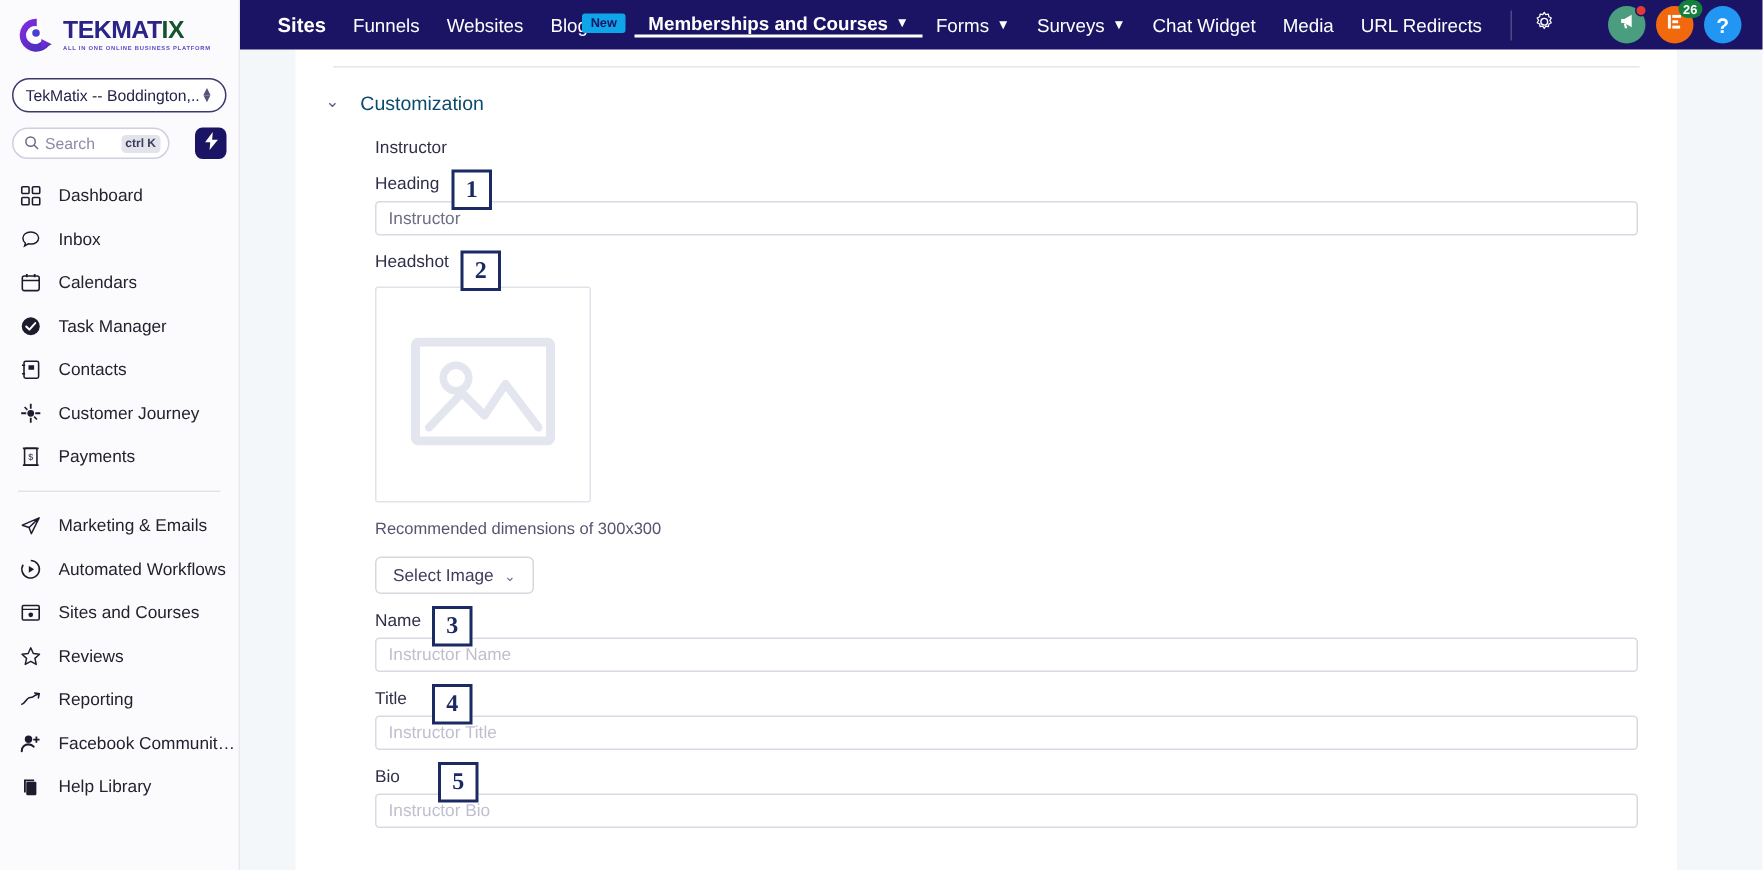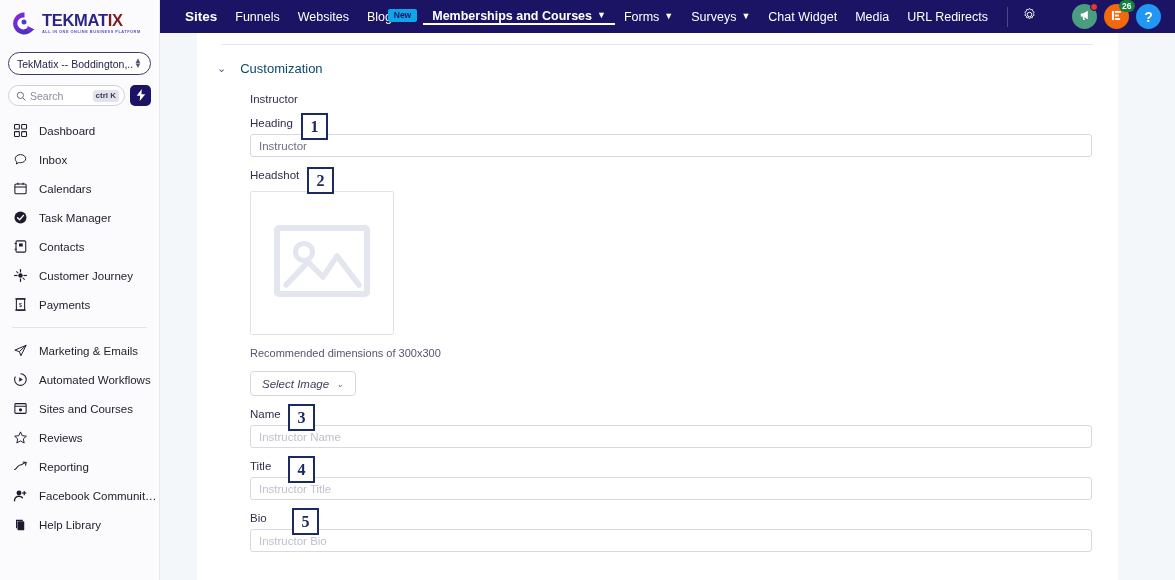--- a/index.html
+++ b/index.html
@@ -91,41 +91,41 @@
   .logo-wrap {
     height: 46px; display: flex; align-items: center;
     padding-left: 12px; gap: 5px;
   }
   .logo-mark { width: 25px; height: 25px; flex: 0 0 25px; }
   .logo-text-block { display: flex; flex-direction: column; line-height: 1; }
   .logo-word {
     font-size: 16.5px; font-weight: 800; letter-spacing: -0.3px;
     color: #2b2486;
   }
-  .logo-word .accent { color: #7f1d1d; }
+  .logo-word .accent { color: #14532d; }
   .logo-sub {
     font-size: 3.9px; font-weight: 700; letter-spacing: 0.5px;
     color: #5b4fc4; margin-top: 1.5px;
   }
   .acct-select {
     margin: 6px 8px 0 8px;
     height: 23px;
     border: 1px solid #3a3a6e;
     border-radius: 12px;
     display: flex; align-items: center;
     padding: 0 8px;
     font-size: 10.5px; color: #24234a;
     cursor: pointer;
     background: #fff;
   }
   .acct-name { flex: 1; overflow: hidden; white-space: nowrap; }
   .stepper { display: flex; flex-direction: column; line-height: 0.62; font-size: 8px; color: #55557a; }
   .search-row {
     margin: 10px 8px 0 8px;
-    display: flex; align-items: center; gap: 5px;
+    display: flex; align-items: center; gap: 17px;
   }
   .search-box {
     flex: 1; height: 21px;
     border: 1px solid #cfcfe0; border-radius: 11px;
     display: flex; align-items: center;
     padding: 0 5px 0 7px; gap: 4px;
     background: #fff;
   }
   .search-ph { flex: 1; font-size: 10.5px; color: #8b8ba3; }
   .kbd {
@@ -225,21 +225,21 @@
   .rec-text {
     font-size: 11px; color: #55556e;
     margin-top: 12px;
   }
   .sel-btn {
     margin-top: 12px;
     display: inline-flex; align-items: center; gap: 7px;
     height: 25px; padding: 0 11px;
     border: 1px solid #d7d7e0; border-radius: 4px;
     background: #fff; cursor: pointer;
-    font-size: 11.5px; color: #3e3e5c; font-style: italic;
+    font-size: 11.5px; color: #3e3e5c;
   }
   .sel-btn .cv { font-size: 9px; color: #6a6a88; }
 </style>
 </head>
 <body>
 
 <div class="sidebar">
 
   <div class="logo-wrap">
     <span class="logo-mark">

